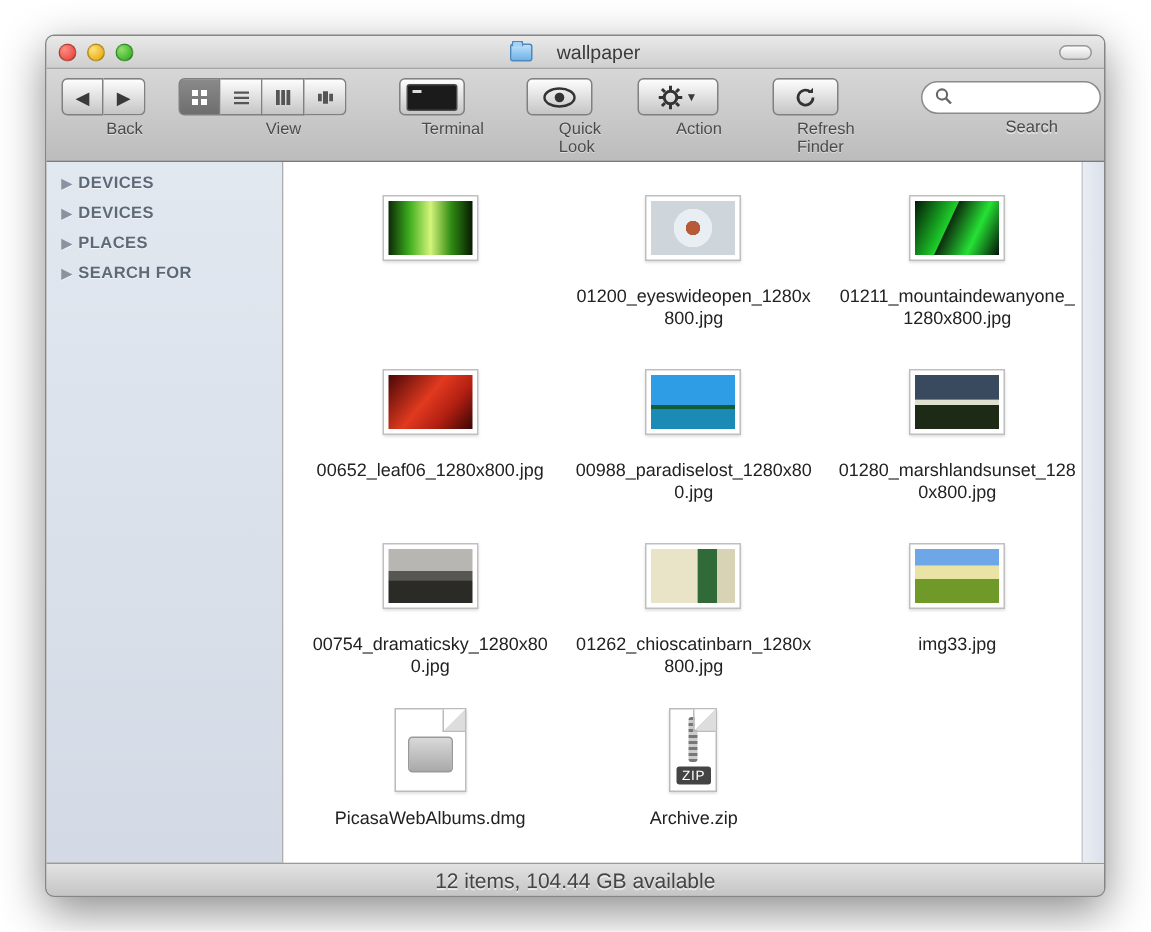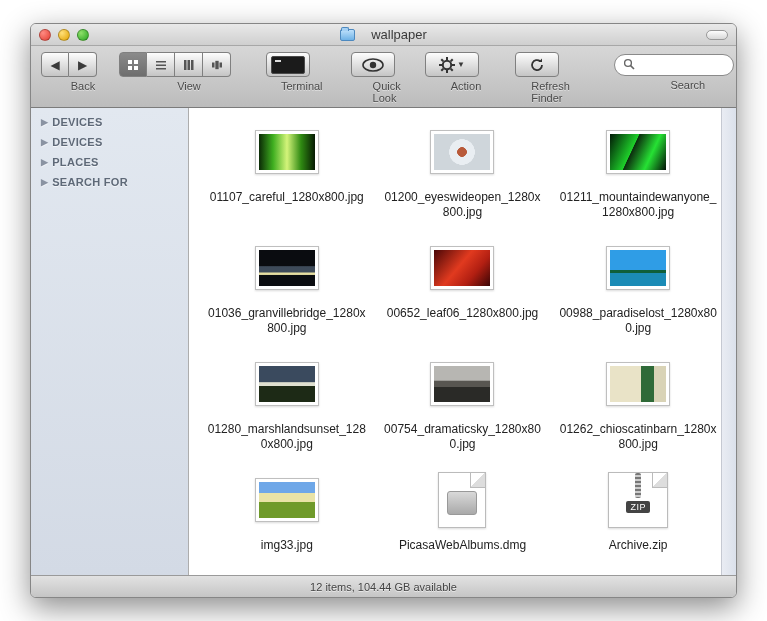--- a/index.html
+++ b/index.html
@@ -121,38 +121,38 @@
     content:""; position:absolute; top:0; right:0; width:14px; height:14px;
     background: linear-gradient(135deg,#fff 49%,#ddd 50%);
     border-left:1px solid #bbb; border-bottom:1px solid #bbb;
   }
   .dmg-inner {
     position:absolute; left:8px; right:8px; top:18px; height:24px;
     background: linear-gradient(#d9d9d9,#a9a9a9); border-radius:3px;
     border:1px solid #999;
   }
   .zip-icon {
-    width: 60px; height: 56px; background:#fff; border:1px solid #bbb;
+    width: 32px; height: 56px; background:#fff; border:1px solid #bbb;
     box-shadow: 0 1px 2px rgba(0,0,0,0.15); position: relative;
     display:flex; flex-direction:column; align-items:center; justify-content:flex-end;
-    padding-bottom:14px;
+    padding-bottom:4px;
   }
   .zip-icon::before{
     content:""; position:absolute; top:0; right:0; width:14px; height:14px;
     background: linear-gradient(135deg,#fff 49%,#ddd 50%);
     border-left:1px solid #bbb; border-bottom:1px solid #bbb;
   }
   .zipper { width:6px; height:30px; background:
     repeating-linear-gradient(#777 0 2px,#ccc 2px 4px); margin-bottom:3px; border-radius:2px; }
   .zip-badge { font-size:9px; background:#444; color:#fff; padding:1px 4px; border-radius:2px; letter-spacing:0.5px; }
   
   .status {
     height: 22px; background: linear-gradient(#e2e2e2,#c5c5c5);
     border-top: 1px solid #9a9a9a; display:flex; align-items:center;
-    justify-content:center; font-size:11px; color:#444;
+    justify-content:center; font-size:14px; color:#444;
     text-shadow: 0 1px 0 rgba(255,255,255,0.6);
   }
   .scrollbar-track { position:absolute; right:0; top:0; bottom:0; width:15px;
     background: linear-gradient(to right,#e9ecf3,#dbe1eb); border-left:1px solid #c5c9d2;}
   .vicon { width:10px; height:10px; }
   .term-box { width:34px; height:18px; background:#1b1b1b; border:1px solid #4a4a4a; border-radius:2px; position:relative;}
   .term-box::after{content:"";position:absolute;left:3px;top:3px;width:6px;height:2px;background:#dcdcdc;}
   .eye-ico svg, .gear-ico svg, .refresh-ico svg { display:block; }
 </style>
 </head>
@@ -302,45 +302,36 @@
     </div>
 
     <div class="content">
       <div class="grid" id="file-grid">
           <div class="file">
             <div class="thumb-wrap">
               <div class="thumb">
                 <div class="img" style="background: linear-gradient(90deg, rgb(11, 42, 6), rgb(62, 174, 31), rgb(212, 244, 122), rgb(47, 138, 18), rgb(7, 26, 3));"></div>
               </div>
             </div>
-            <div class="fname">01107_careful_1280x800.jpg</div>
           </div>
           <div class="file">
             <div class="thumb-wrap">
               <div class="thumb">
                 <div class="img" style="background: radial-gradient(circle, rgb(184, 90, 58) 0px, rgb(184, 90, 58) 14%, rgb(233, 238, 242) 15%, rgb(233, 238, 242) 38%, rgb(207, 214, 219) 39%, rgb(207, 214, 219) 100%);"></div>
               </div>
             </div>
             <div class="fname">01200_eyeswideopen_1280x800.jpg</div>
           </div>
           <div class="file">
             <div class="thumb-wrap">
               <div class="thumb">
                 <div class="img" style="background: linear-gradient(115deg, rgb(2, 26, 7), rgb(30, 207, 42) 40%, rgb(12, 44, 14) 41%, rgb(38, 225, 52) 70%, rgb(3, 17, 7));"></div>
               </div>
             </div>
             <div class="fname">01211_mountaindewanyone_1280x800.jpg</div>
-          </div>
-          <div class="file">
-            <div class="thumb-wrap">
-              <div class="thumb">
-                <div class="img" style="background: linear-gradient(rgb(10, 12, 16) 0px, rgb(10, 12, 16) 45%, rgb(62, 75, 90) 46%, rgb(62, 75, 90) 62%, rgb(231, 223, 162) 63%, rgb(231, 223, 162) 68%, rgb(10, 12, 16) 69%, rgb(10, 12, 16) 100%);"></div>
-              </div>
-            </div>
-            <div class="fname">01036_granvillebridge_1280x800.jpg</div>
           </div>
           <div class="file">
             <div class="thumb-wrap">
               <div class="thumb">
                 <div class="img" style="background: linear-gradient(130deg, rgb(74, 7, 7), rgb(225, 58, 31) 45%, rgb(178, 31, 18) 70%, rgb(58, 5, 5));"></div>
               </div>
             </div>
             <div class="fname">00652_leaf06_1280x800.jpg</div>
           </div>
           <div class="file">

